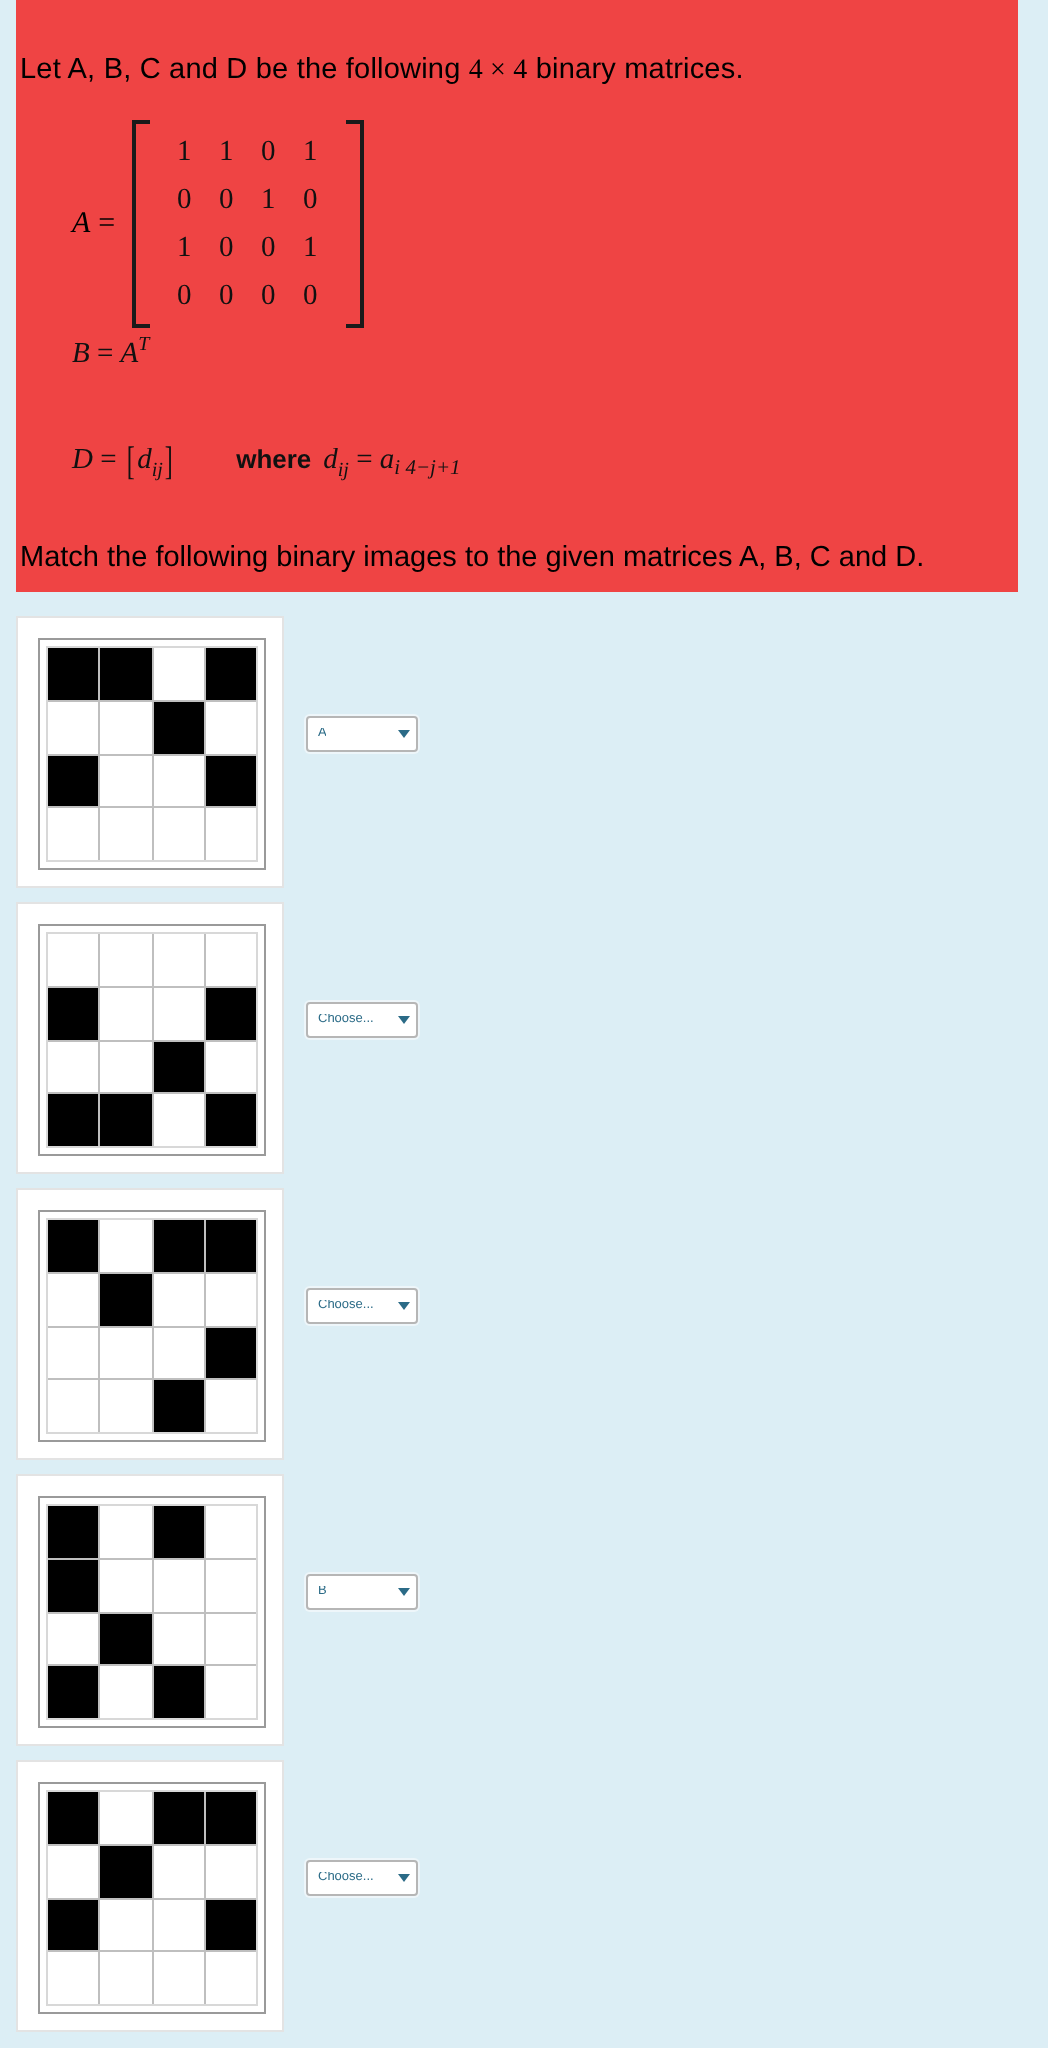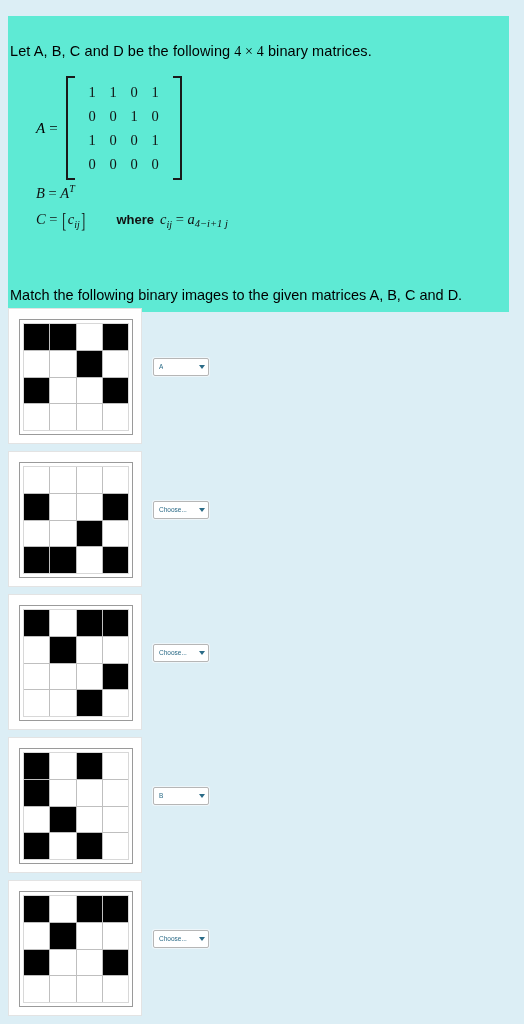--- a/index.html
+++ b/index.html
@@ -12,23 +12,23 @@
   #page {
     position: relative;
     width: 524px; height: 1024px;
     background: #dceef5;
     overflow: hidden;
   }
 
   
   #question-panel {
     position: absolute;
-    left: 8px; top: 16px;
+    left: 8px; top: 0;
     width: 501px; height: 296px;
-    background: #5eead4;
+    background: #ef4444;
   }
   #intro-text {
     position: absolute;
     left: 2px; top: 27px;
     font-size: 14.5px;
     color: #000;
     white-space: nowrap;
     letter-spacing: 0.1px;
   }
   #intro-text .dim {
@@ -234,26 +234,26 @@
           </tbody>
         </table>
       </div>
       <span class="bracket right"></span>
     </div>
 
     <div class="defline" id="def-b"><span class="lhs">B</span>
       <span>=</span>
       <span class="lhs">A</span><sup style="font-style:italic;font-size:10px">T</sup></div>
 
-    <div class="defline" id="def-c"><span class="lhs">C</span>
+
+    <div class="defline" id="def-d"><span class="lhs">D</span>
       <span>=</span>
-      <span class="sq-open">[</span><span class="lhs">c</span><sub>ij</sub><span class="sq-close">]</span><span class="where">where</span><span class="lhs">c</span><sub>ij</sub>
+      <span class="sq-open">[</span><span class="lhs">d</span><sub>ij</sub><span class="sq-close">]</span><span class="where">where</span><span class="lhs">d</span><sub>ij</sub>
       <span>=</span>
-      <span class="lhs">a</span><span class="subidx">4−i+1 j</span></div>
-
+      <span class="lhs">a</span><span class="subidx">i 4−j+1</span></div>
 
     <div id="match-text">Match the following binary images to the given matrices A, B, C and D.</div>
   </div>
 
   <div id="items-container">
       <div class="item-row" style="top: 308px;">
         <div class="img-card">
           <div class="grid-frame">
             <div class="bin-grid">
               <div class="cell on"></div>

